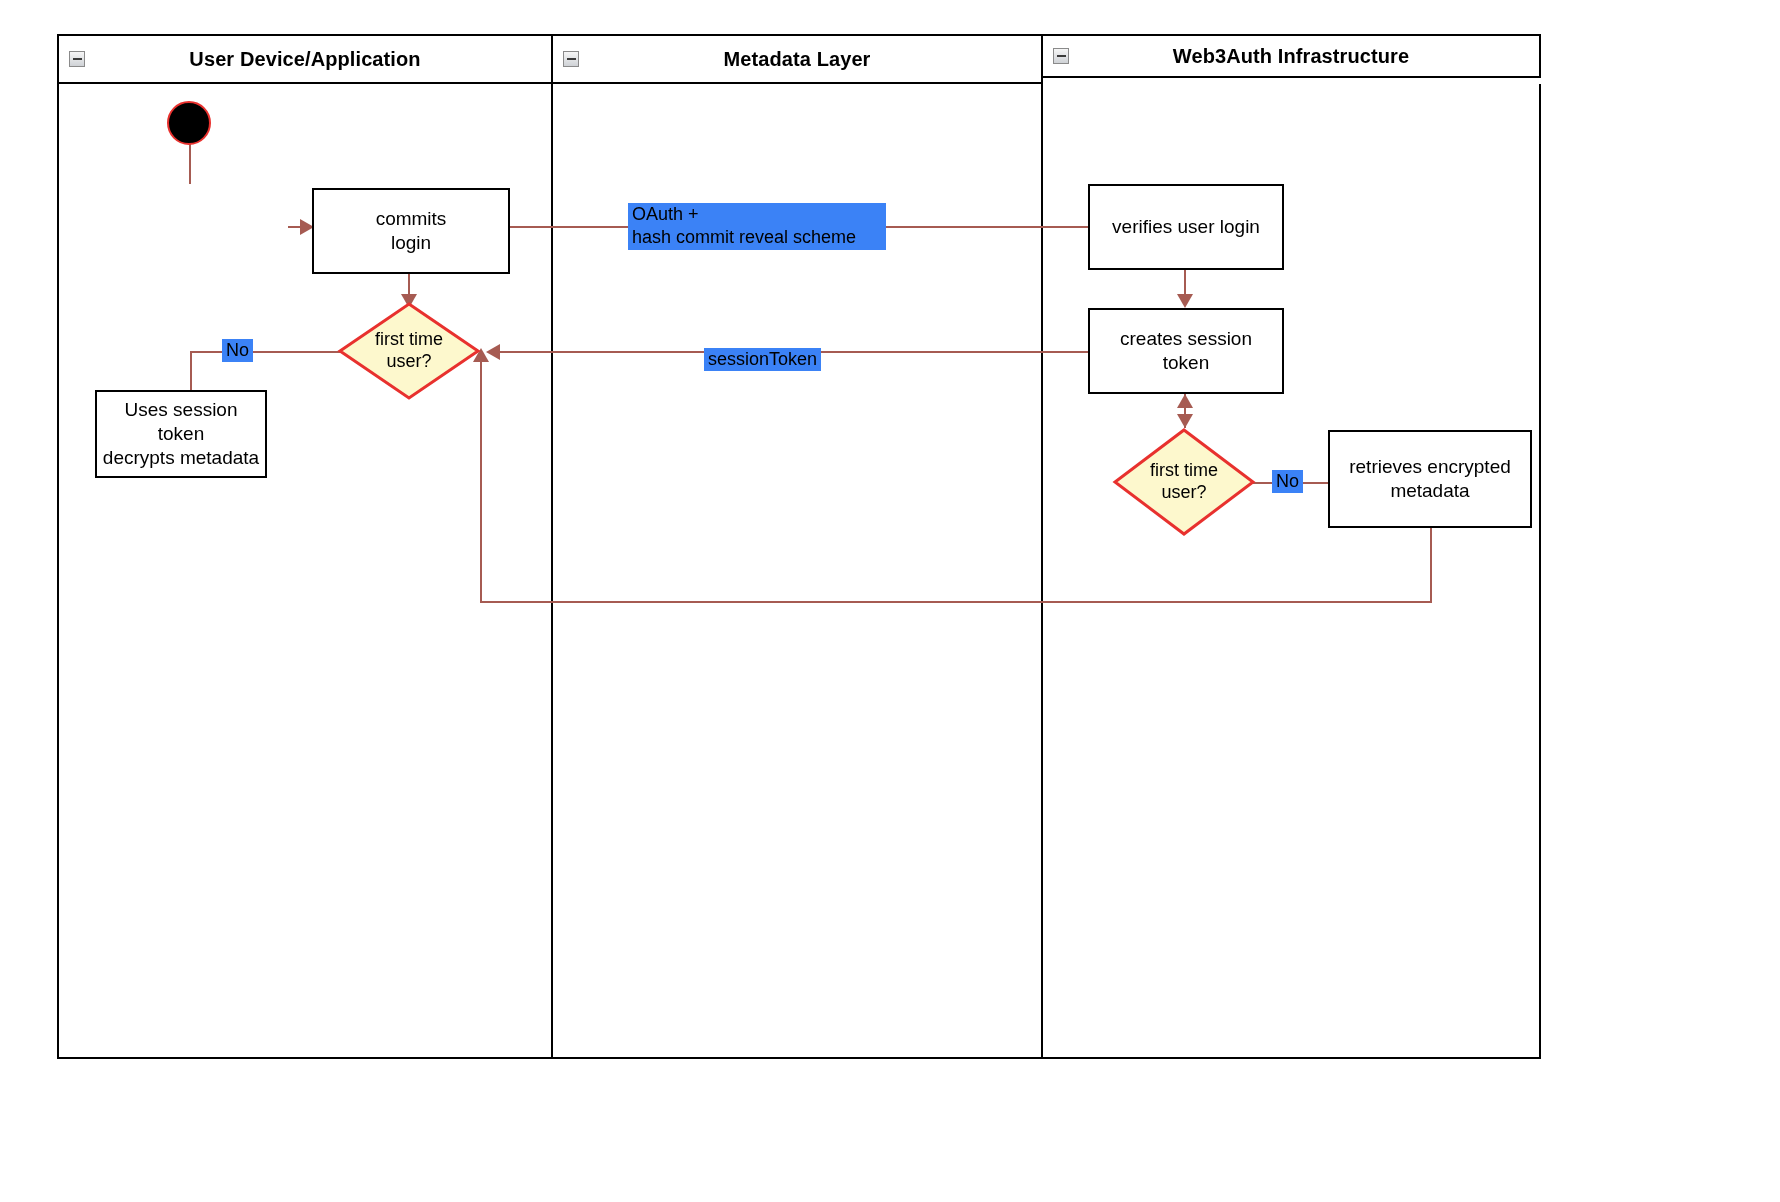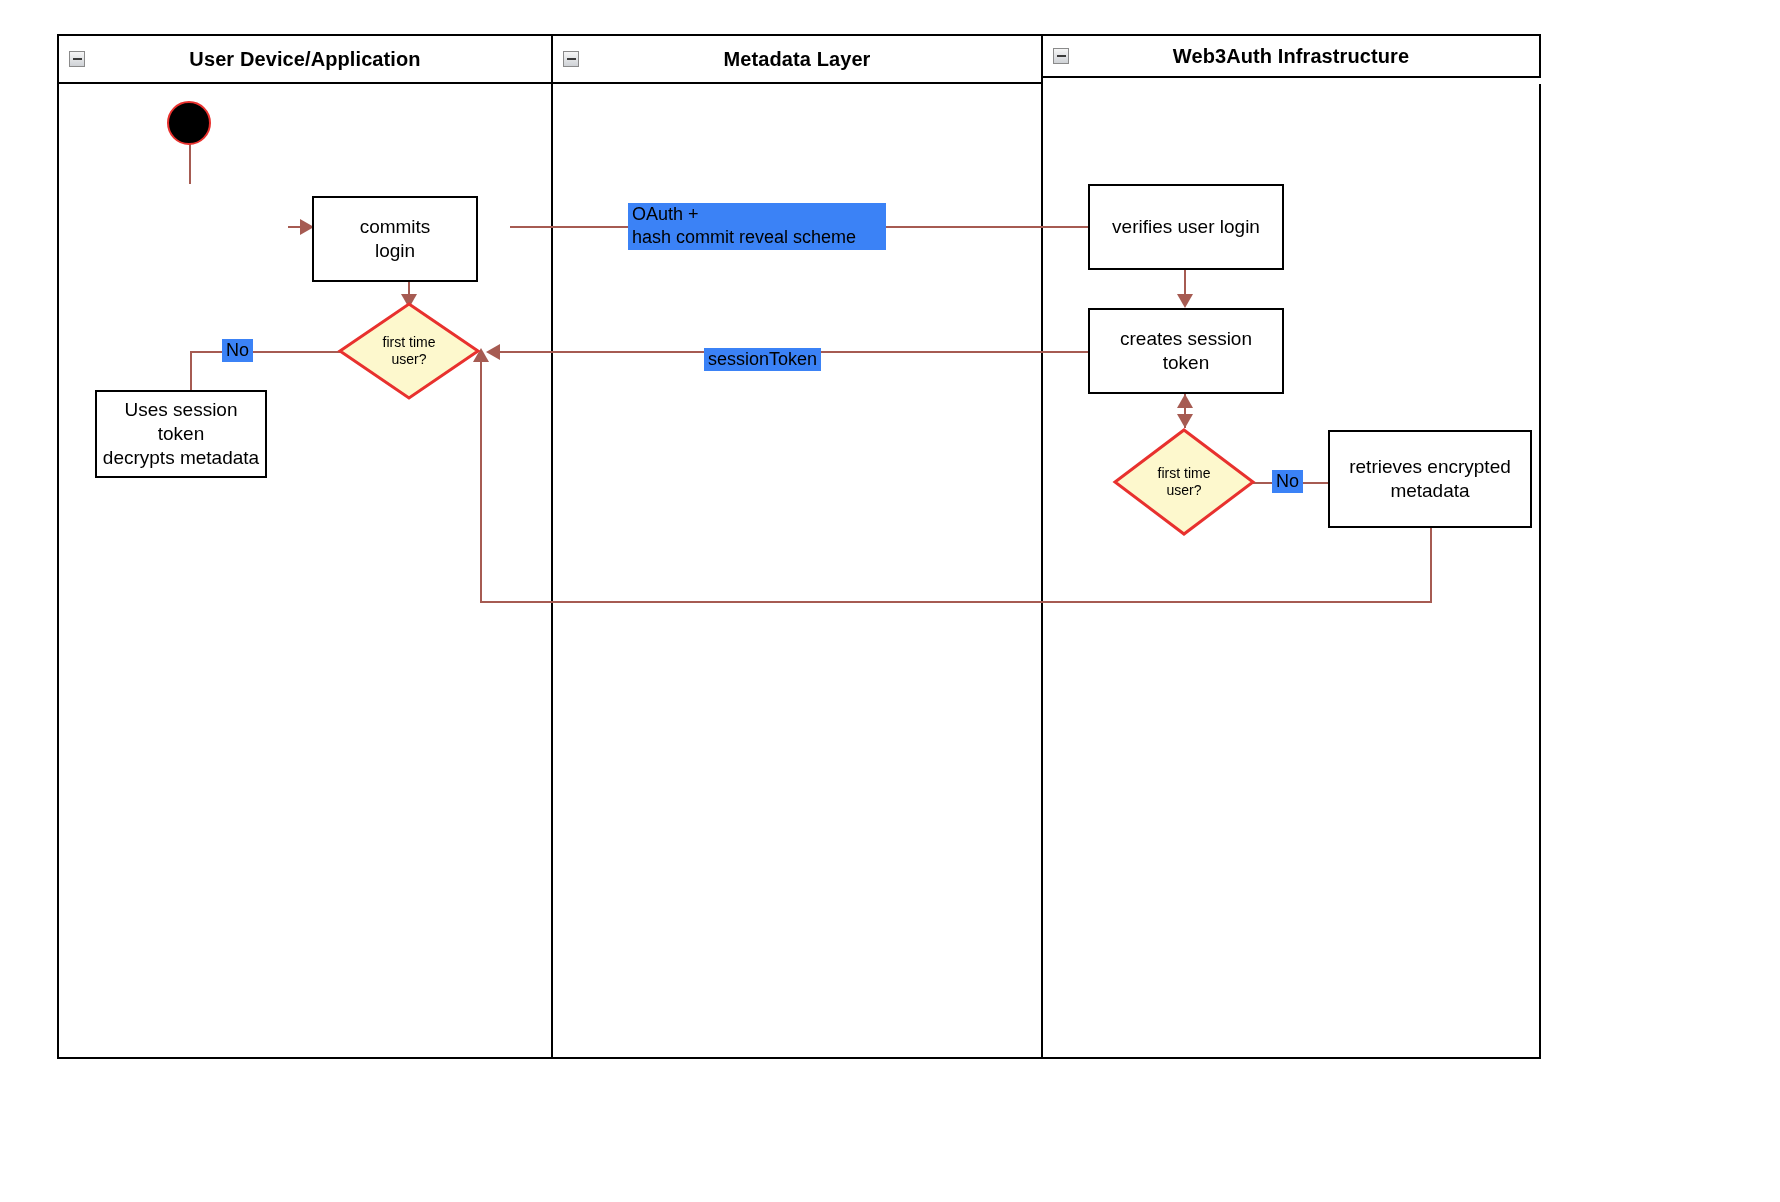--- a/index.html
+++ b/index.html
@@ -20,21 +20,21 @@
     display:flex;align-items:center;justify-content:center;text-align:center;
     font-size:19px;color:#000;line-height:1.25;}
 
   .start-node{position:absolute;border-radius:50%;background:#000;
     box-sizing:border-box;border:2px solid #e8312e;}
 
   .diamond{position:absolute;}
   .diamond svg{display:block;overflow:visible;}
   .diamond .dlabel{position:absolute;left:0;top:0;width:100%;height:100%;
     display:flex;align-items:center;justify-content:center;text-align:center;
-    font-size:14px;color:#000;line-height:1.22;pointer-events:none;}
+    font-size:18px;color:#000;line-height:1.22;pointer-events:none;}
 
   .edge{position:absolute;background:#a65b52;}
   .edge.h{height:2px;}
   .edge.v{width:2px;}
 
   .arrow{position:absolute;width:0;height:0;}
   .arrow.down{border-left:8px solid transparent;border-right:8px solid transparent;border-top:14px solid #a65b52;}
   .arrow.up{border-left:8px solid transparent;border-right:8px solid transparent;border-bottom:14px solid #a65b52;}
   .arrow.right{border-top:8px solid transparent;border-bottom:8px solid transparent;border-left:14px solid #a65b52;}
   .arrow.left{border-top:8px solid transparent;border-bottom:8px solid transparent;border-right:14px solid #a65b52;}
@@ -103,21 +103,21 @@
 
   <div class="edge-label" style="left:704px;top:348px;"><span>sessionToken</span></div>
 
   <div class="edge-label" style="left:222px;top:339px;"><span>No</span></div>
 
   <div class="edge-label" style="left:1272px;top:470px;"><span>No</span></div>
 
   <div class="start-node" style="left:167px;top:101px;width:44px;height:44px;"></div>
 
 
-  <div class="node" style="left:312px;top:196px;width:166px;height:86px;">
+  <div class="node" style="left:312px;top:188px;width:198px;height:86px;">
     <div>
       <div>commits</div>
       <div>login</div>
     </div>
   </div>
 
   <div class="diamond" style="left:338px;top:302px;width:142px;height:98px;">
     <svg width="142" height="98" viewBox="0 0 142 98">
       <polygon points="71,2 140,49 71,96 2,49" fill="#fdf8cd" stroke="#e8312e" stroke-width="3"></polygon>
     </svg>

